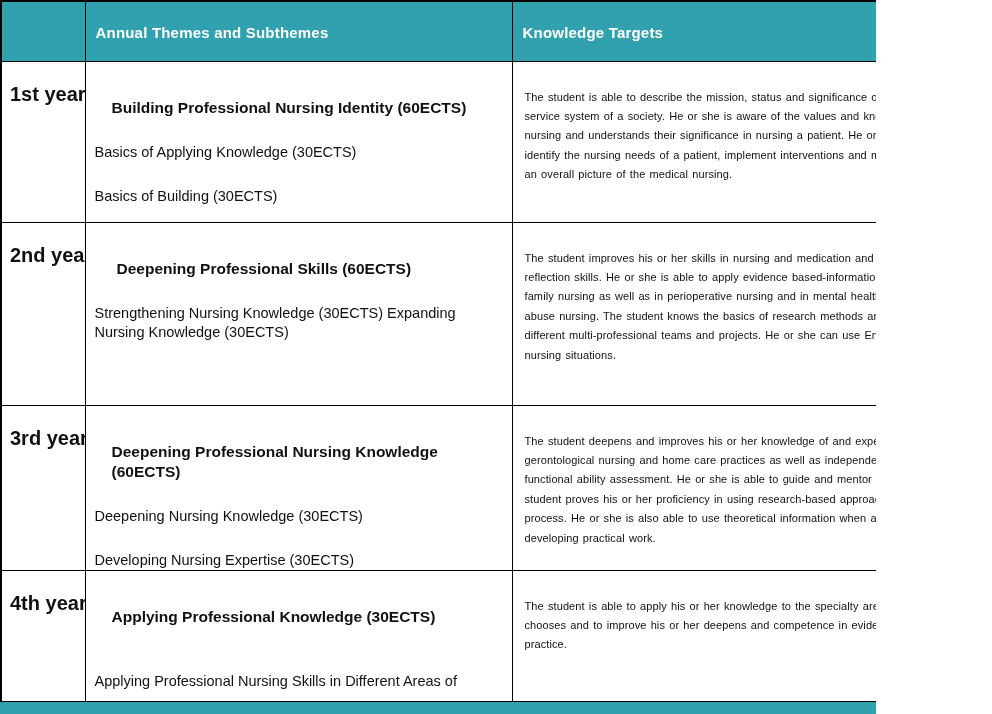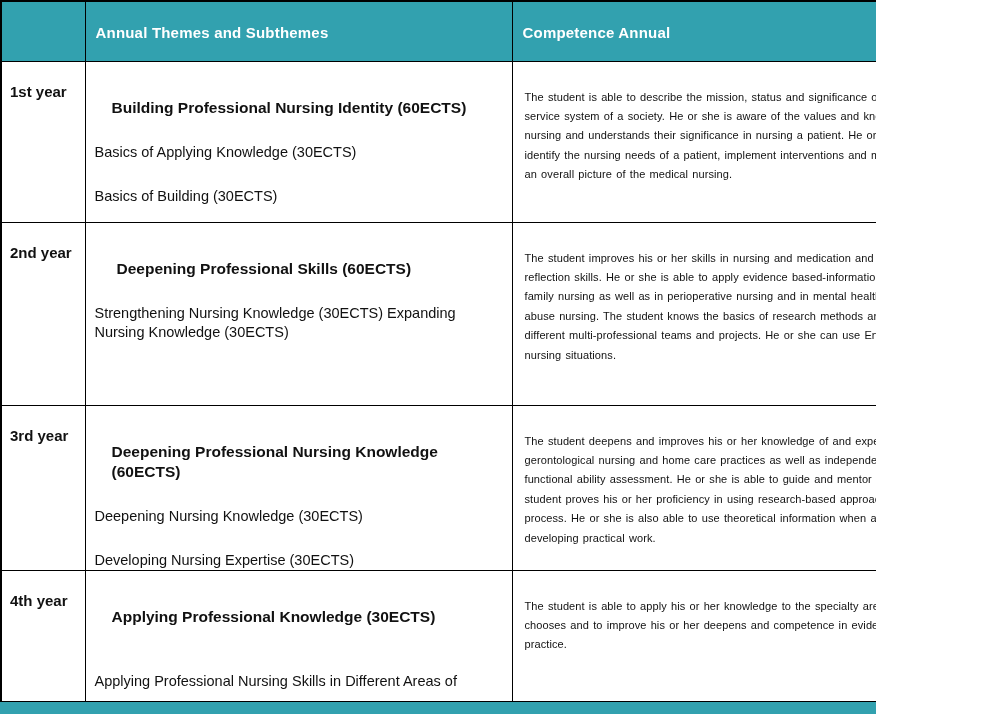--- a/index.html
+++ b/index.html
@@ -40,21 +40,21 @@
     font-size:15px;
     font-weight:bold;
   }
   .head-label{display:block;padding:22px 8px 0 10px;letter-spacing:.2px;}
   tr.row-0{height:161px;}
   tr.row-1{height:183px;}
   tr.row-2{height:162px;}
   tr.row-3{height:132px;}
   .year{
     font-weight:bold;
-    font-size:15px;
+    font-size:20px;
     padding:21px 4px 0 8px;
     white-space:nowrap;
   }
   .theme-cell-inner{padding:19px 14px 0 9px;}
   .theme-title{
     margin:17px;
     font-weight:bold;
     font-size:15.5px;
     line-height:20px;
   }
@@ -91,21 +91,21 @@
         <col class="c-theme">
         <col class="c-target">
     </colgroup>
     <thead>
       <tr class="head-row">
         <th></th>
         <th>
           <span class="head-label">Annual Themes and Subthemes</span>
         </th>
         <th>
-          <span class="head-label">Competence Annual</span>
+          <span class="head-label">Knowledge Targets</span>
         </th>
       </tr>
     </thead>
     <tbody>
       <tr class="row-0">
         <td>
           <div class="year">1st year</div>
         </td>
         <td>
           <div class="theme-cell-inner">

